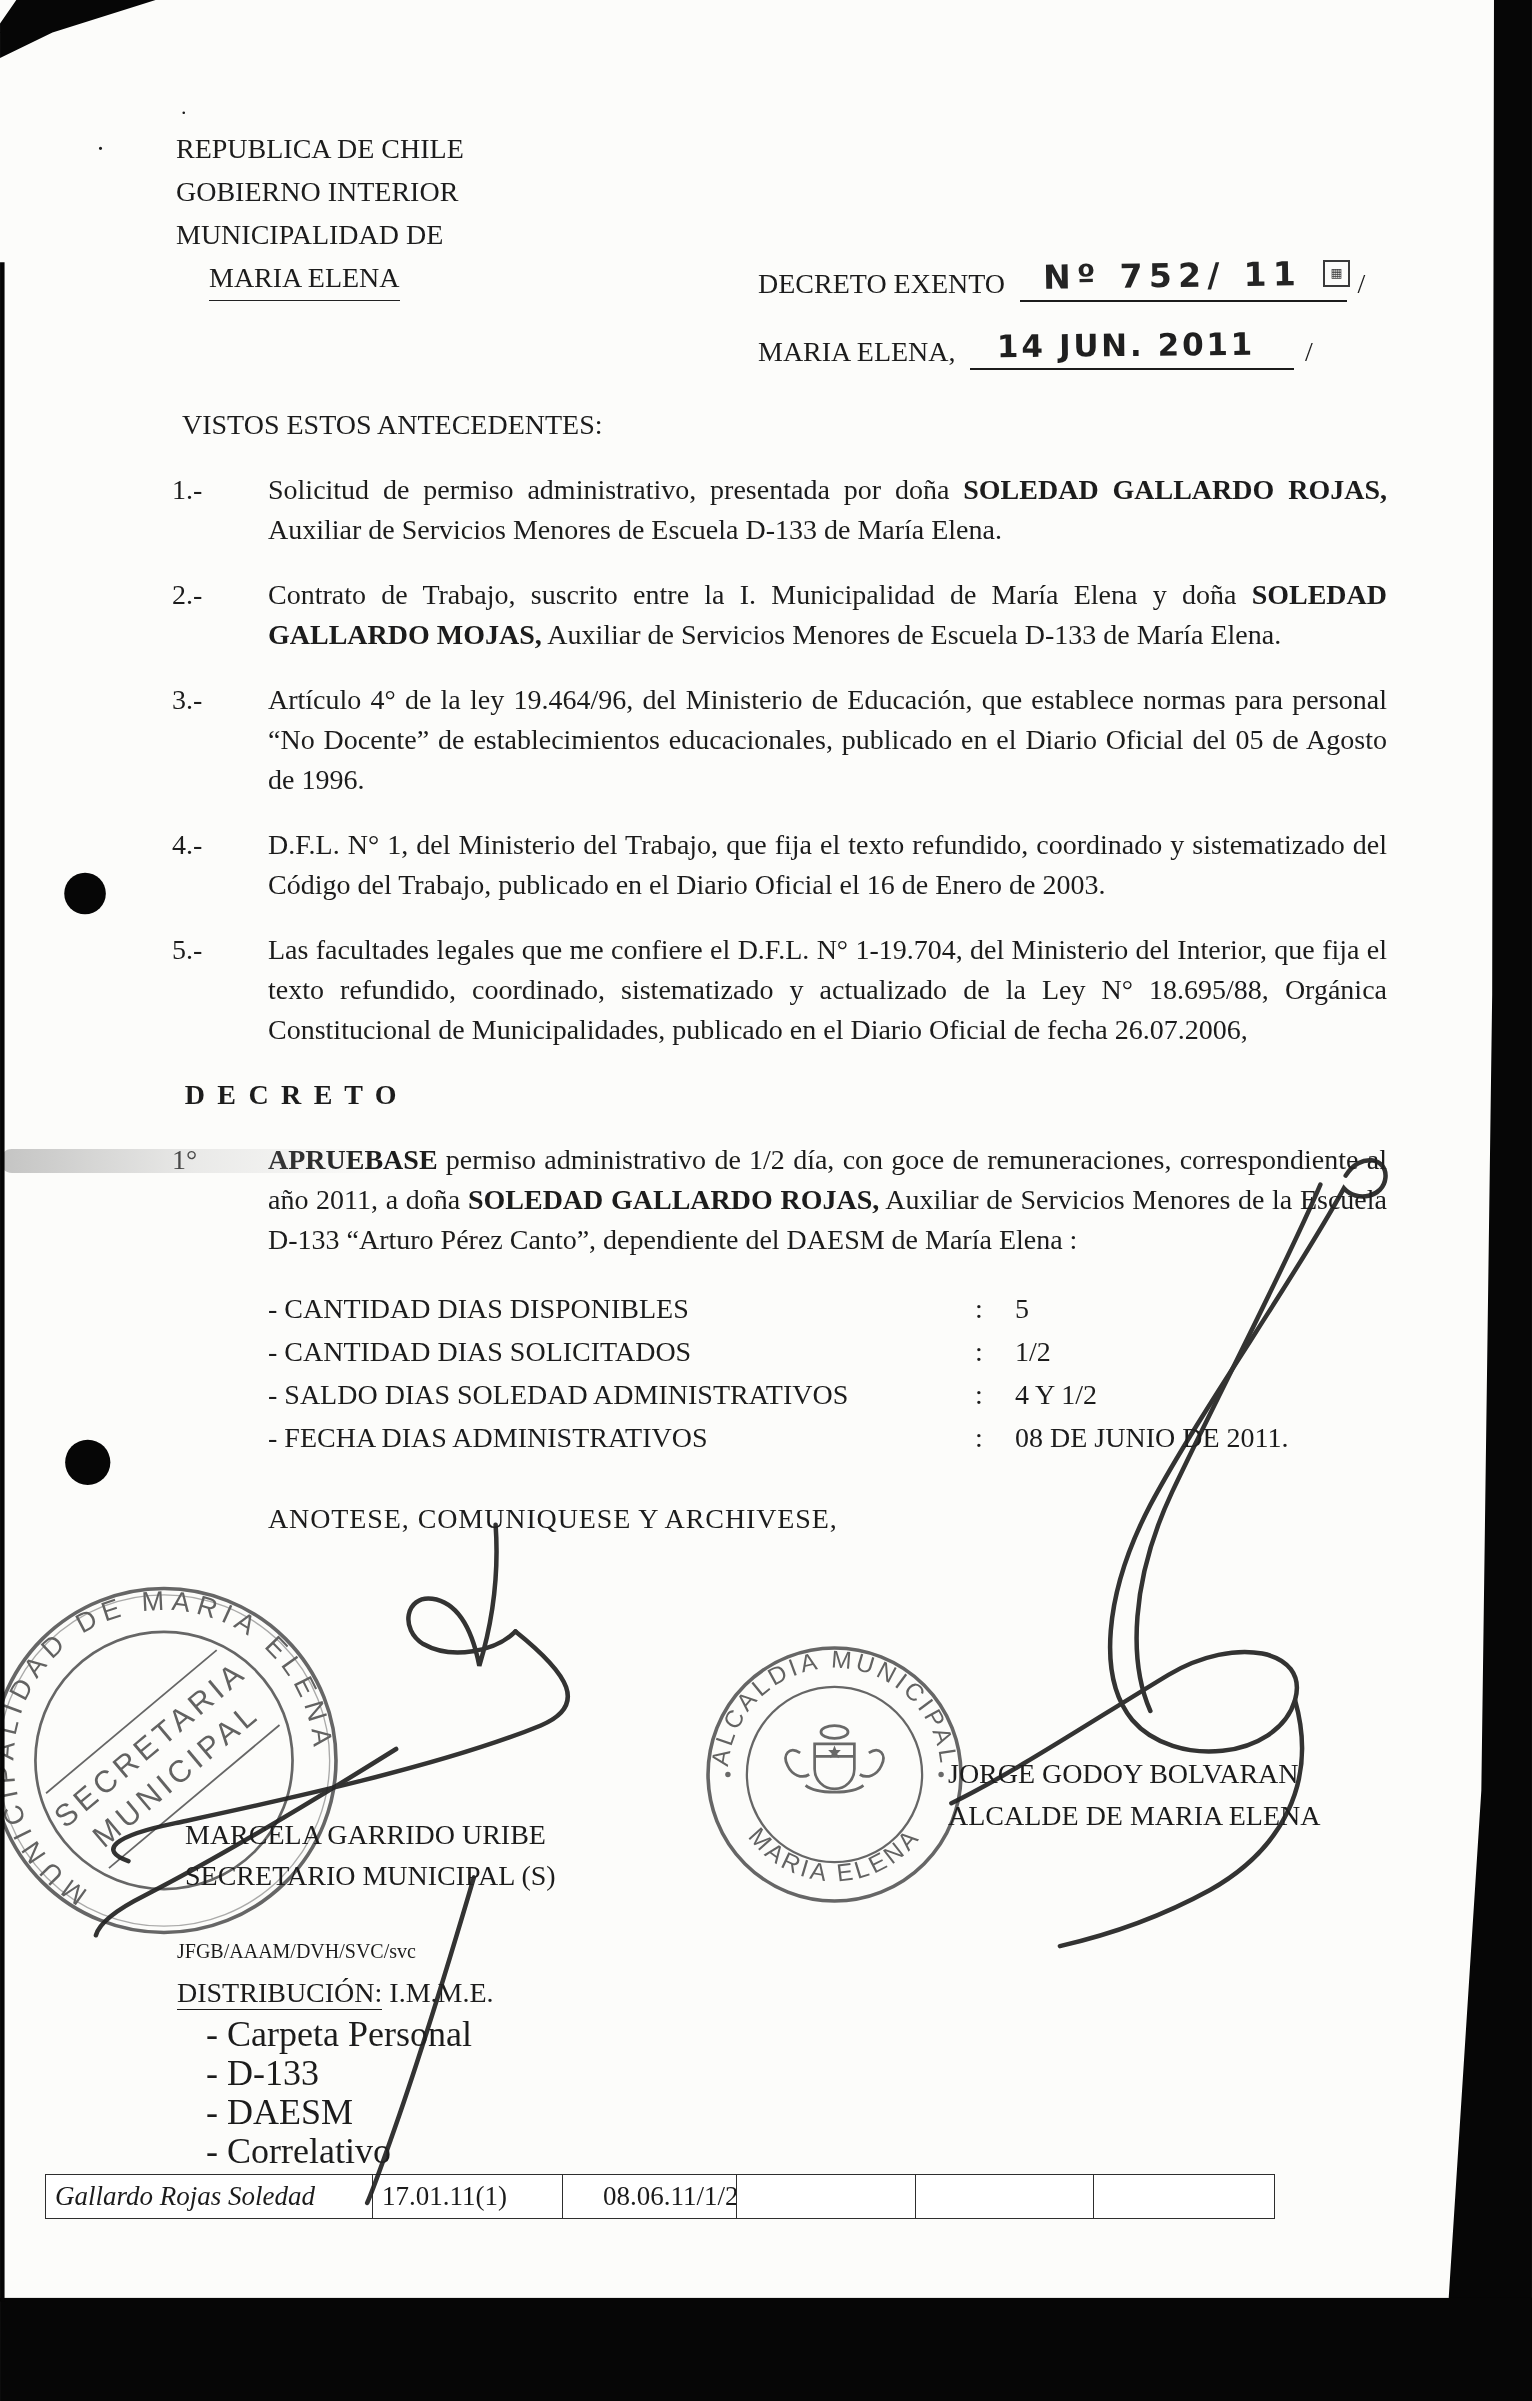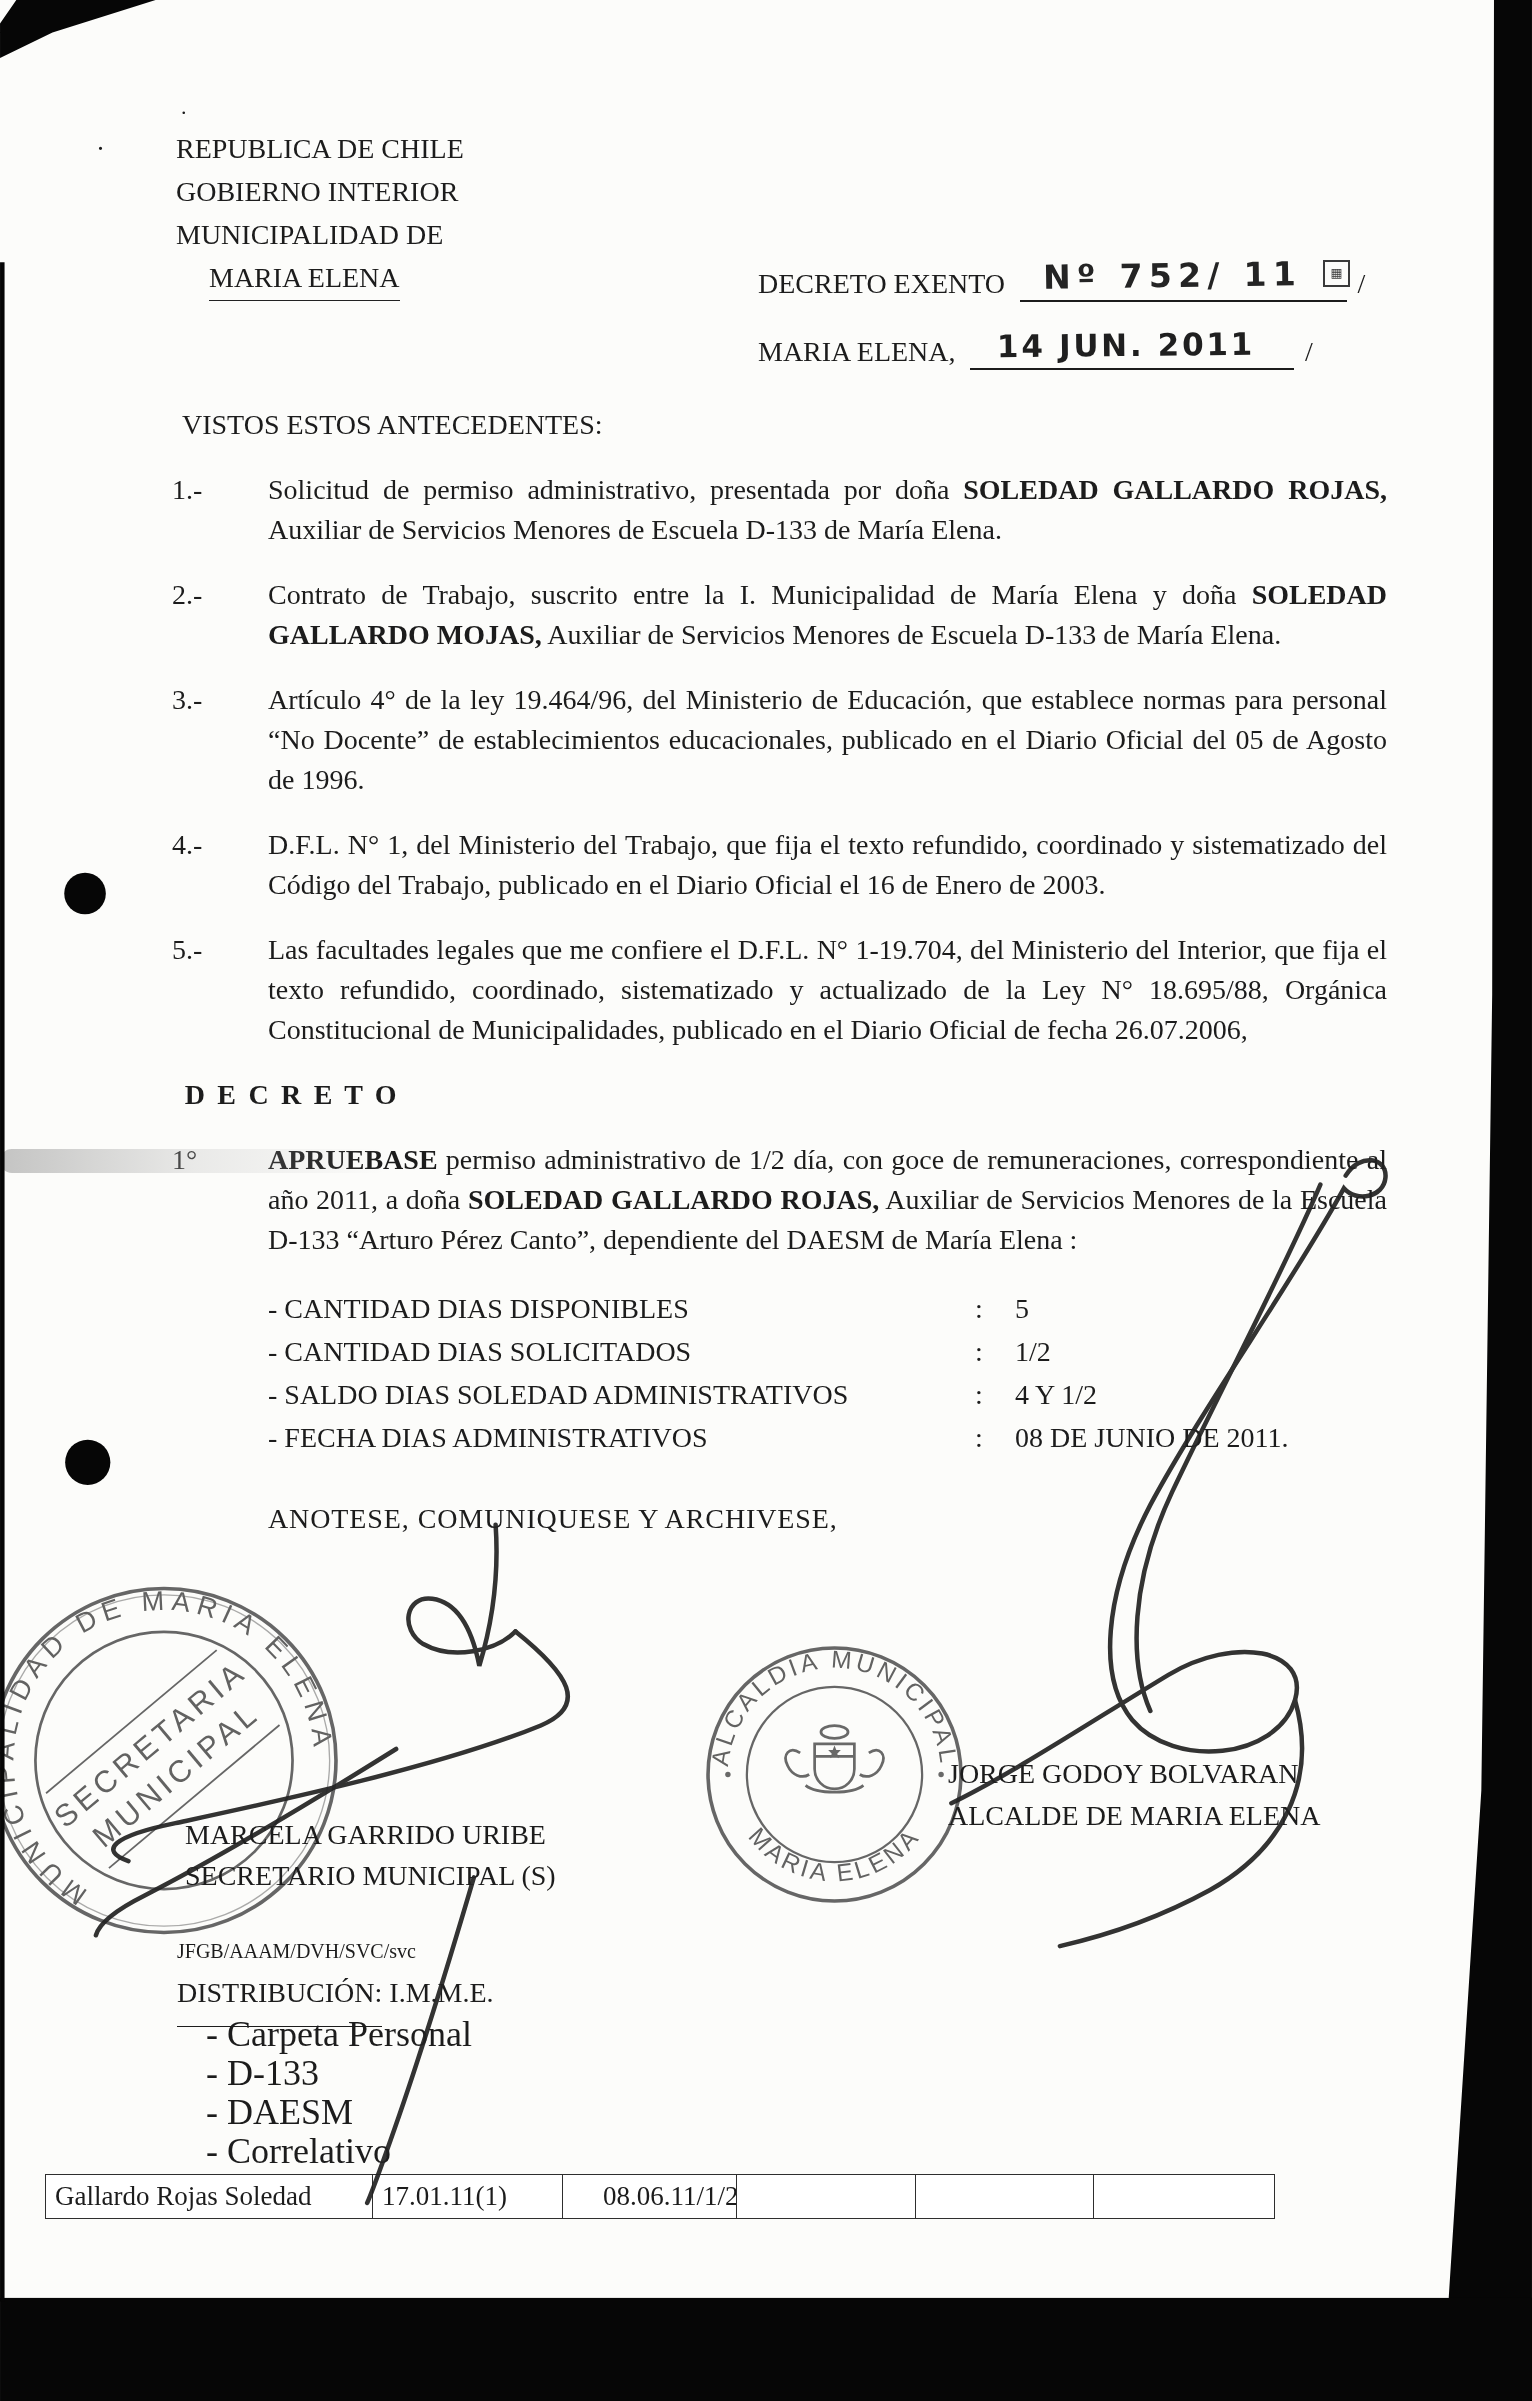--- a/index.html
+++ b/index.html
@@ -42,27 +42,27 @@
   .dcolon{width:40px;flex:none;}
   .closing{margin-left:96px;margin-top:40px;letter-spacing:0.9px;}
 
   
   .sig-left{position:absolute;left:185px;top:1814px;font-size:28px;line-height:41px;white-space:nowrap;}
   .sig-right{position:absolute;left:948px;top:1753px;font-size:28px;line-height:42px;white-space:nowrap;}
 
   
   .initials{position:absolute;left:177px;top:1940px;font-size:20px;white-space:nowrap;}
   .distribution{position:absolute;left:177px;top:1977px;font-size:28px;white-space:nowrap;}
-  .dist-underline{border-bottom:1.8px solid #1c1c1c;padding-bottom:18px;font-family:Liberation Serif, serif;}
+  .dist-underline{border-bottom:1.8px solid #1c1c1c;padding-bottom:1px;font-family:Liberation Serif, serif;}
   .dist-list{position:absolute;left:206px;top:2015px;font-size:36px;line-height:39px;white-space:nowrap;}
 
   
   .tbl{position:absolute;left:45px;top:2174px;display:flex;border:1.8px solid #2e2e2e;font-size:27px;box-sizing:border-box;background:#fff;}
   .tcell{box-sizing:border-box;border-left:1.8px solid #2e2e2e;padding:6.3px 9px 8.1px;height:43px;white-space:nowrap;overflow:hidden;}
-  .tcell:first-child{border-left:none;}
+  .tcell:first-child{border-left:none;font-style:italic;}
   .c1{width:326px;}.c2{width:190px;}.c3{width:174px;padding-left:40px;}.c4{width:179px;}.c5{width:178px;}.c6{width:181px;}
 
   .stamp{position:absolute;opacity:.84;}
   .overlay{position:absolute;left:0;top:0;width:1532px;height:2401px;pointer-events:none;}
   .smudge{position:absolute;left:0;top:1149px;width:389px;height:23.5px;border-radius:11.8px;
           background:linear-gradient(90deg,rgba(140,140,140,.5),rgba(185,185,185,.28) 50%,rgba(255,255,255,0));}
 </style>
 </head>
 <body>
 

